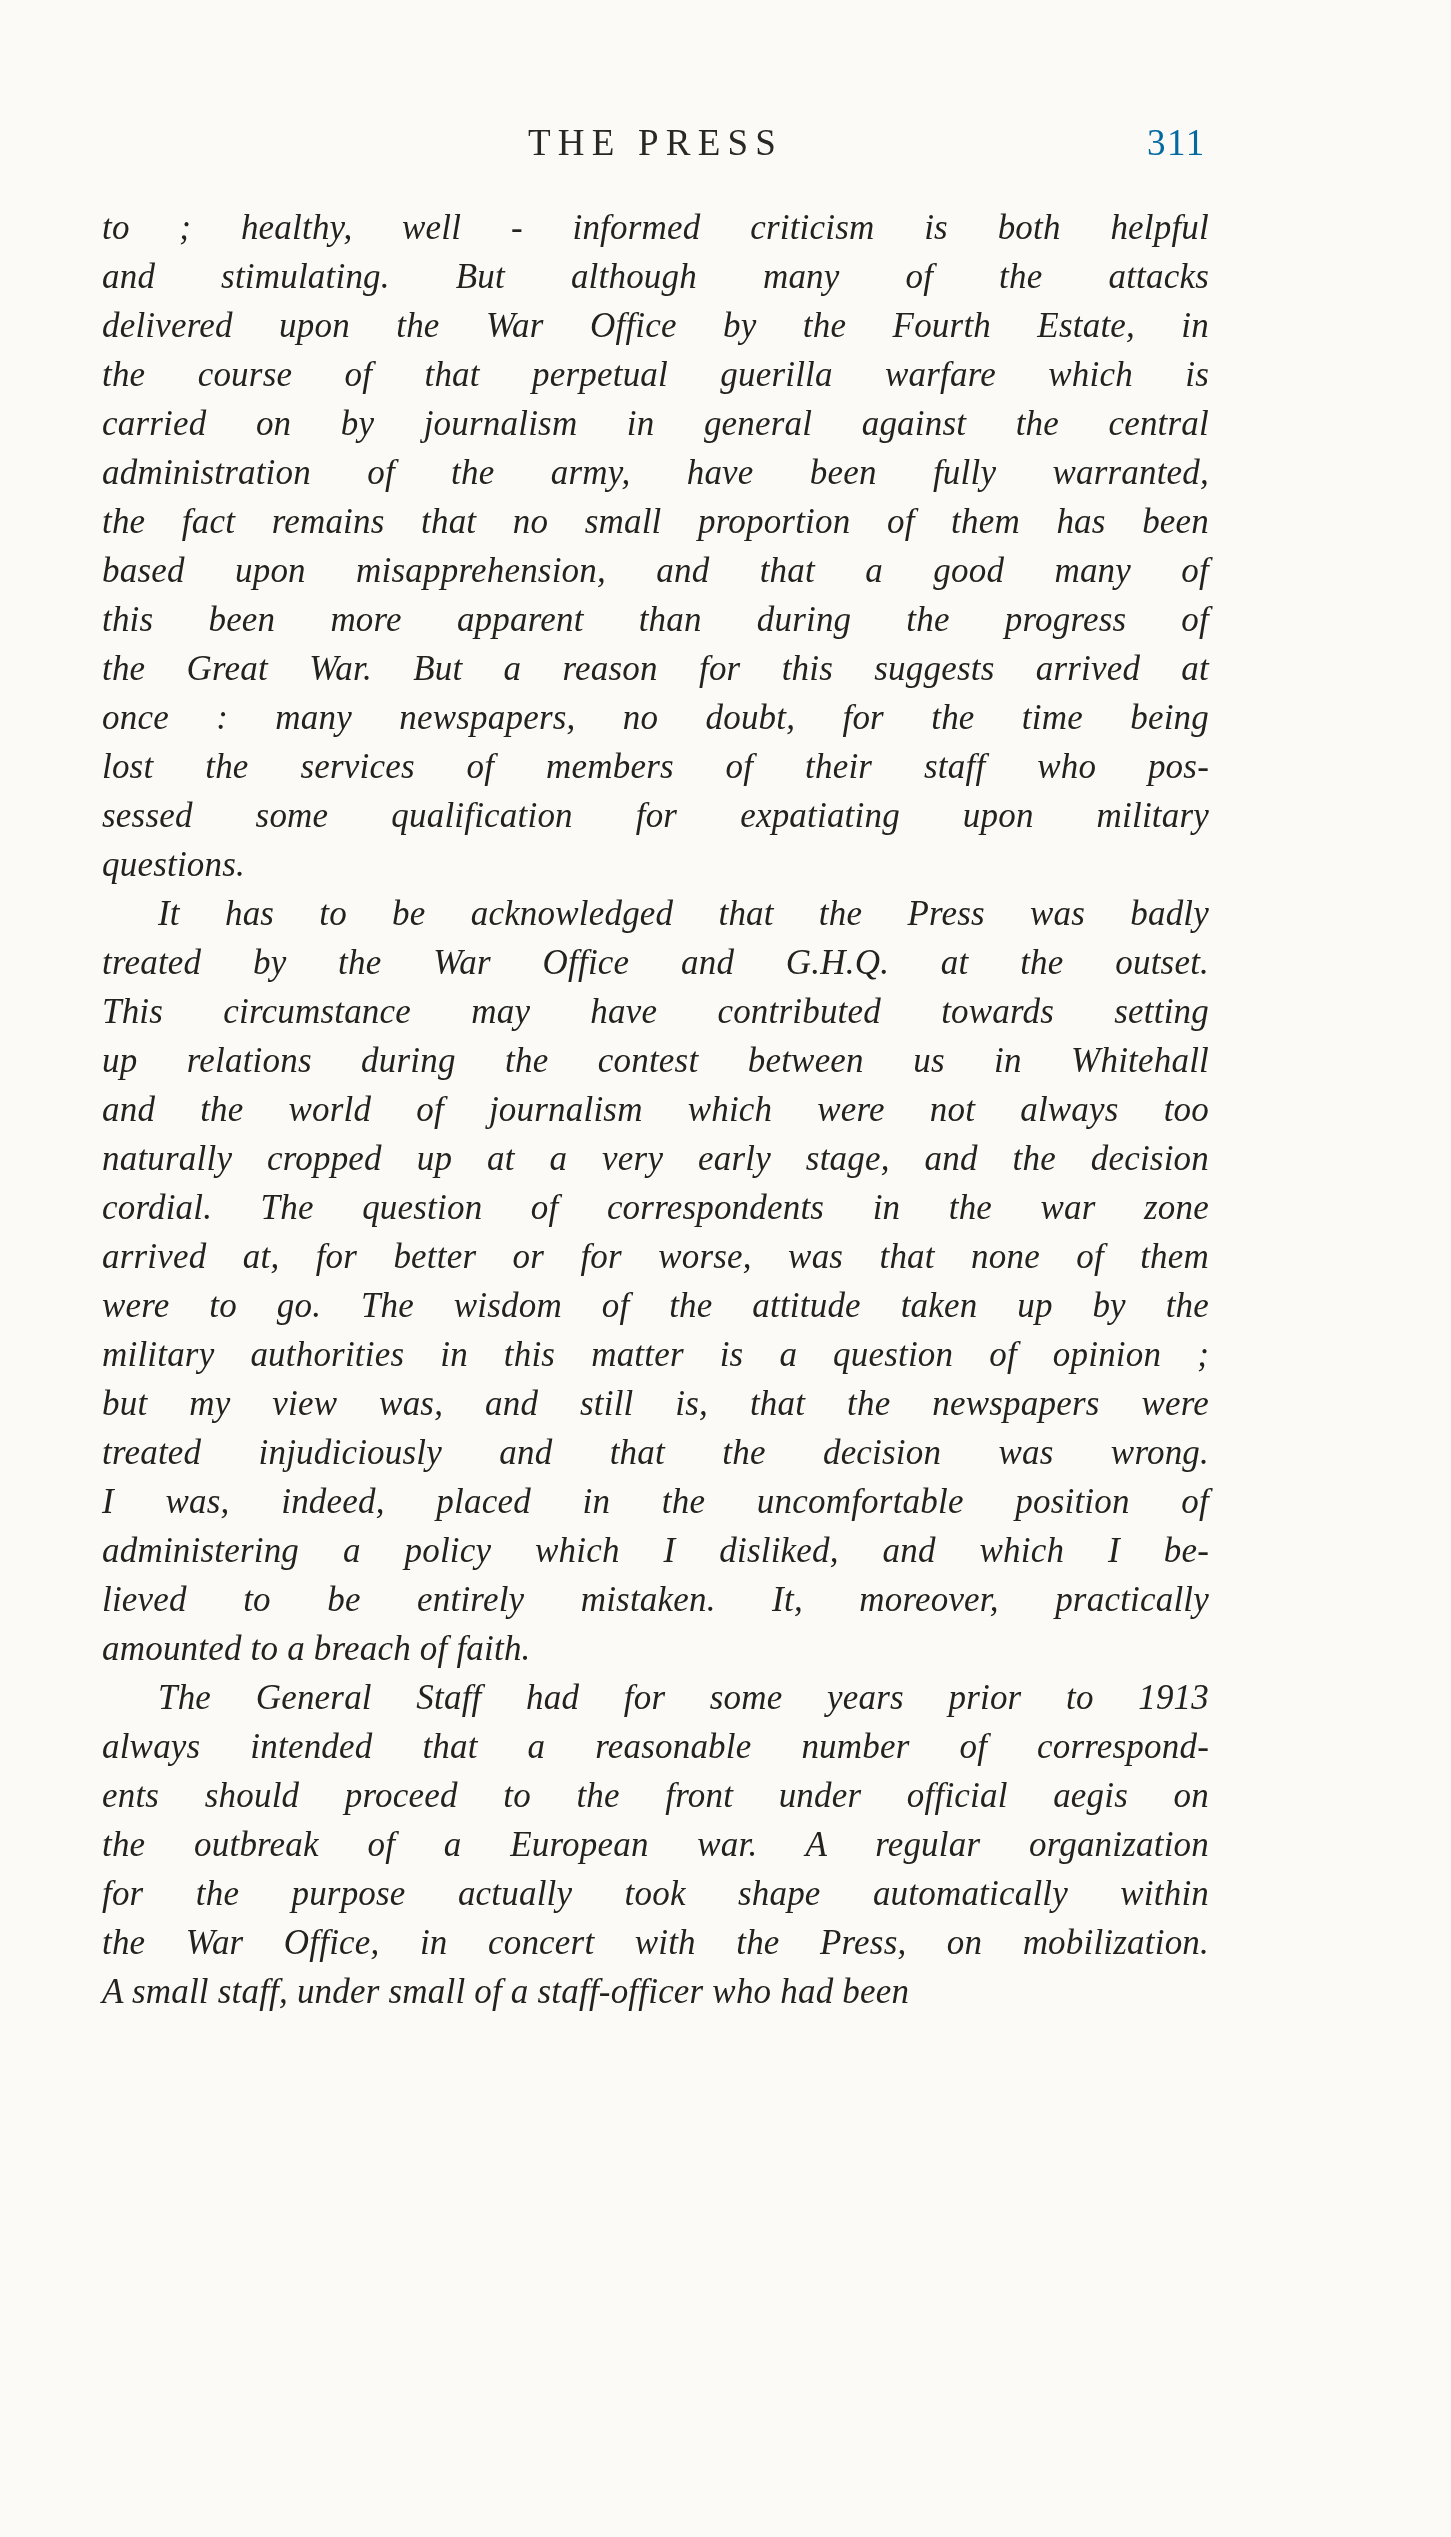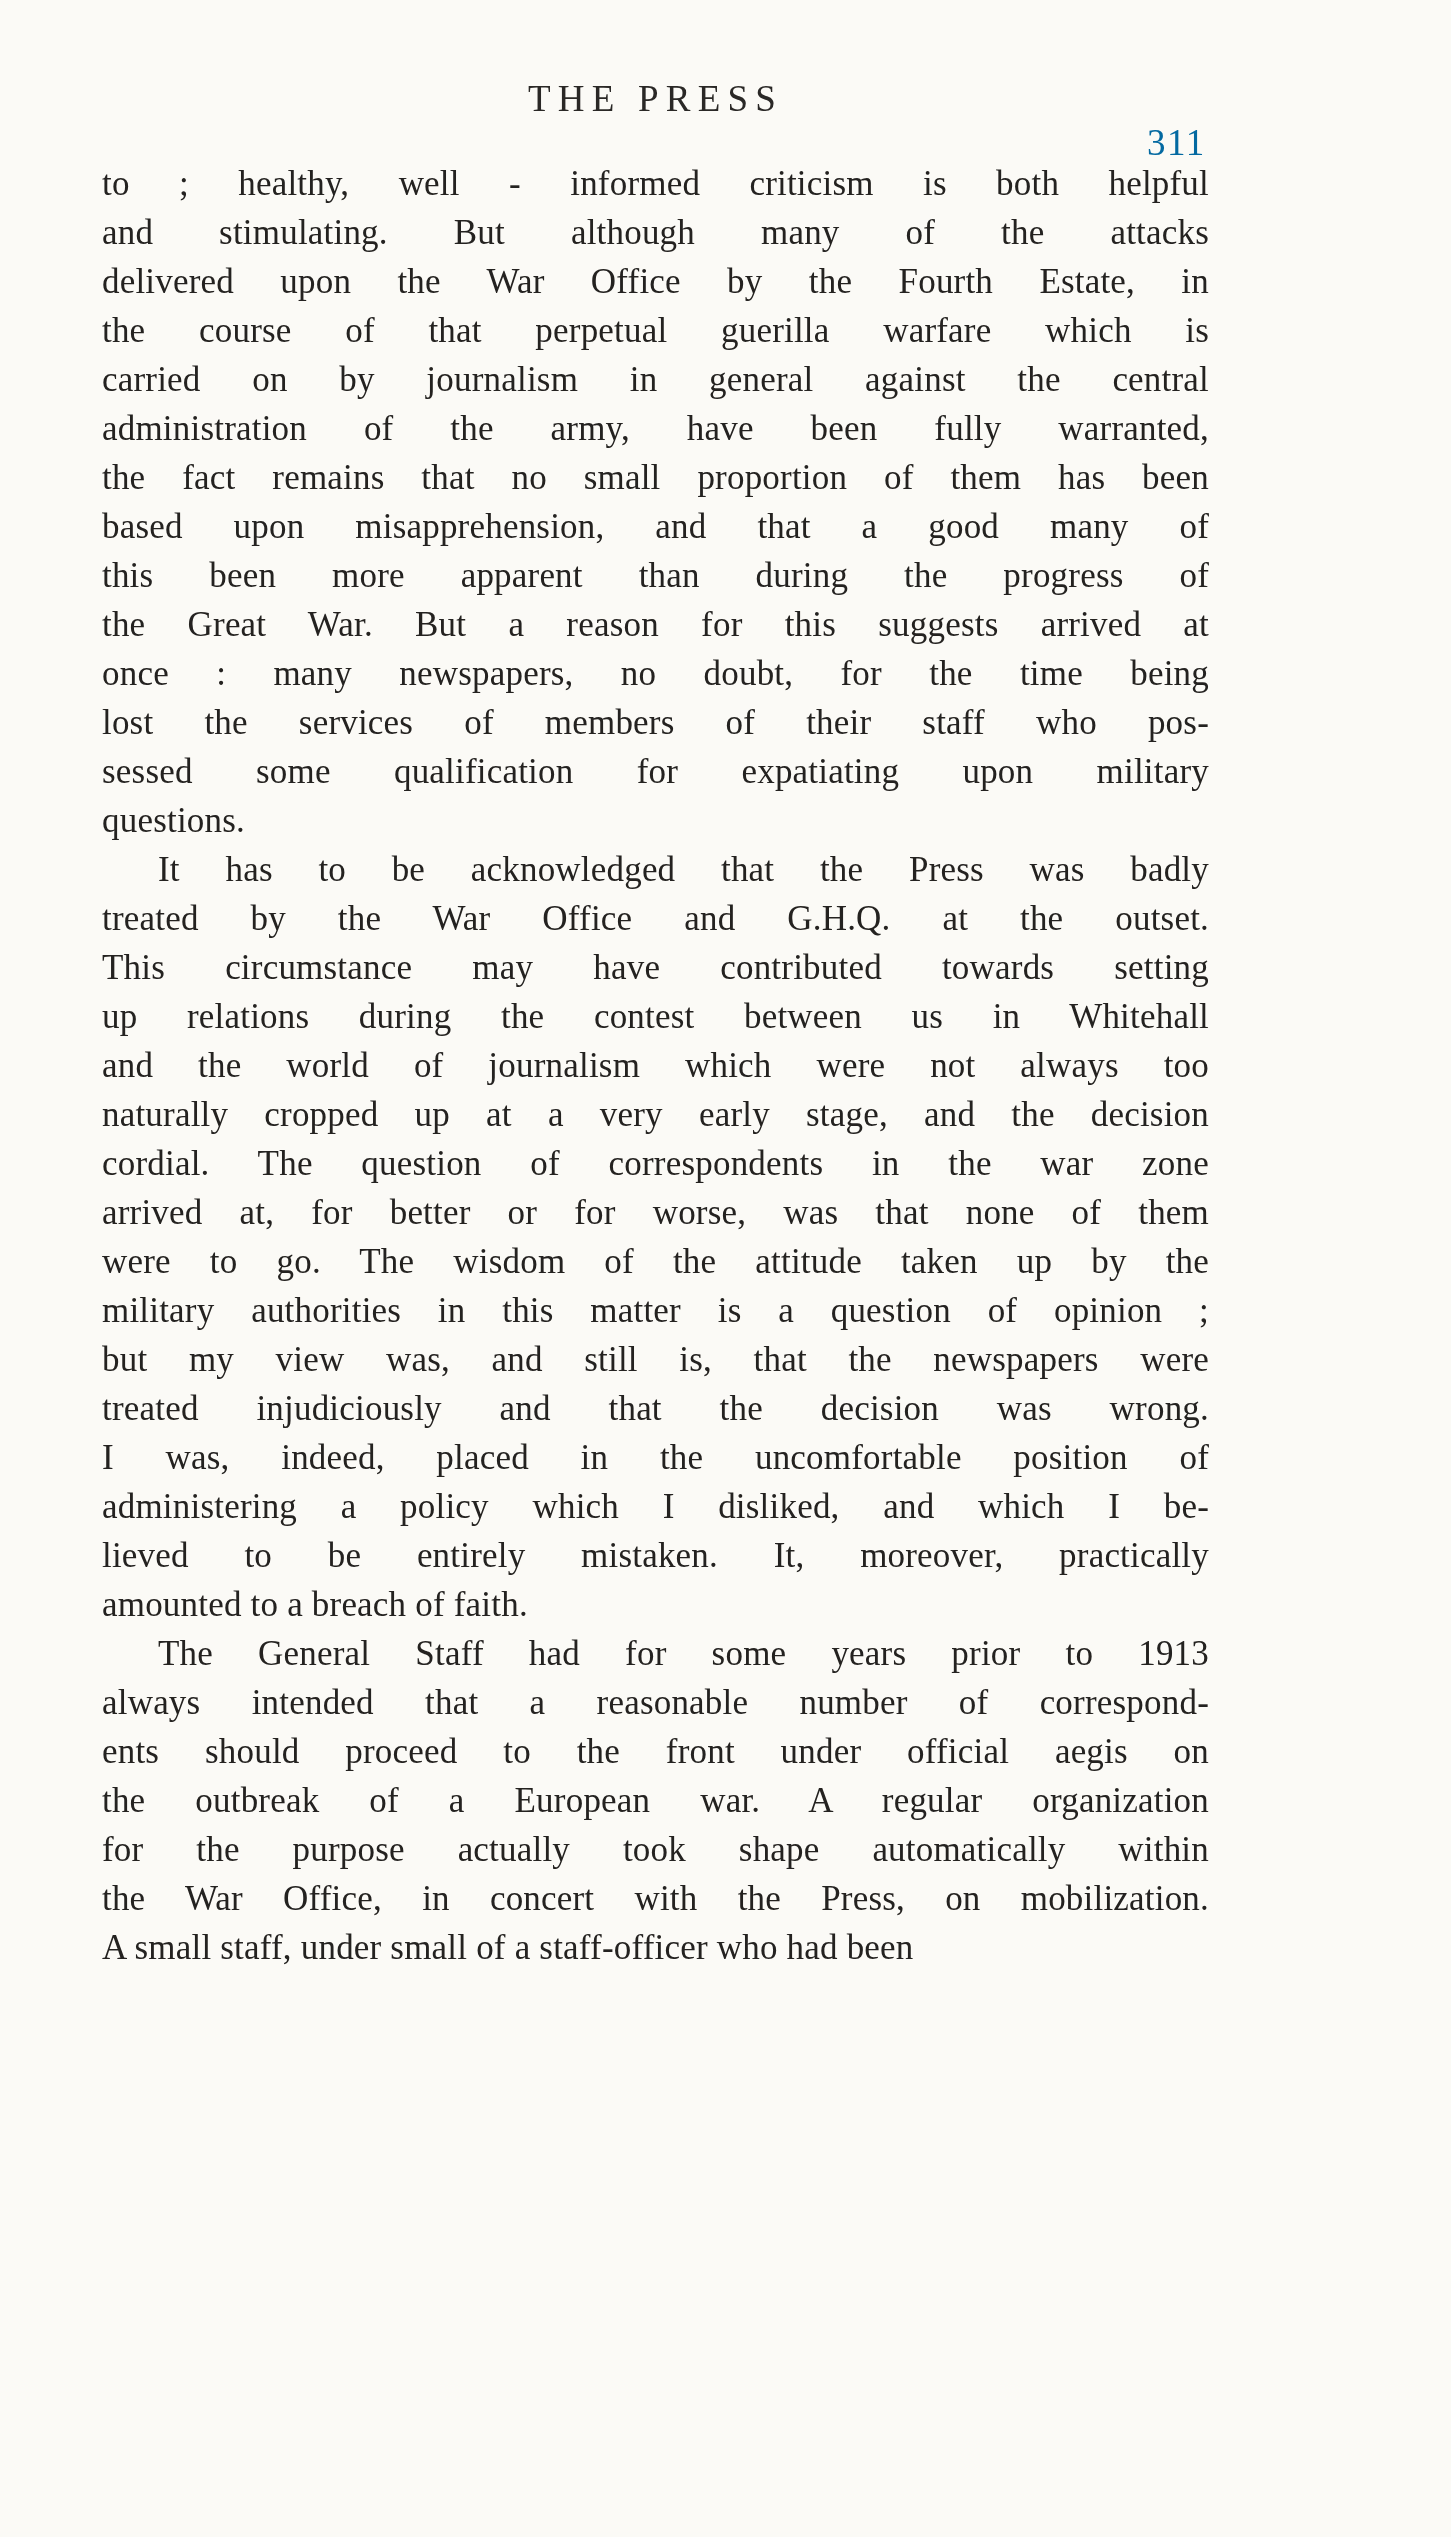--- a/index.html
+++ b/index.html
@@ -17,21 +17,21 @@
   .page {
     position: relative;
     width: 1451px;
     height: 2538px;
     box-sizing: border-box;
   }
   .page-header {
     position: relative;
     width: 1107px;
     margin: 0 0 0 102px;
-    padding-top: 74px;
+    padding-top: 118px;
     height: 50px;
   }
   .header-title {
     text-align: center;
     font-size: 37px;
     letter-spacing: 7.2px;
     line-height: 50px;
     color: #2a2826;
   }
   .page-number {
@@ -50,20 +50,21 @@
     line-height: 49px;
   }
   .paragraph {
     margin: 0;
   }
   .line {
     text-align: justify;
     text-align-last: justify;
     white-space: normal;
     letter-spacing: 0.2px;
+    font-style: italic;
   }
   .line.last-line {
     text-align-last: left;
   }
   .line.first-line {
     text-indent: 56px;
   }
 </style>
 </head>
 <body>

